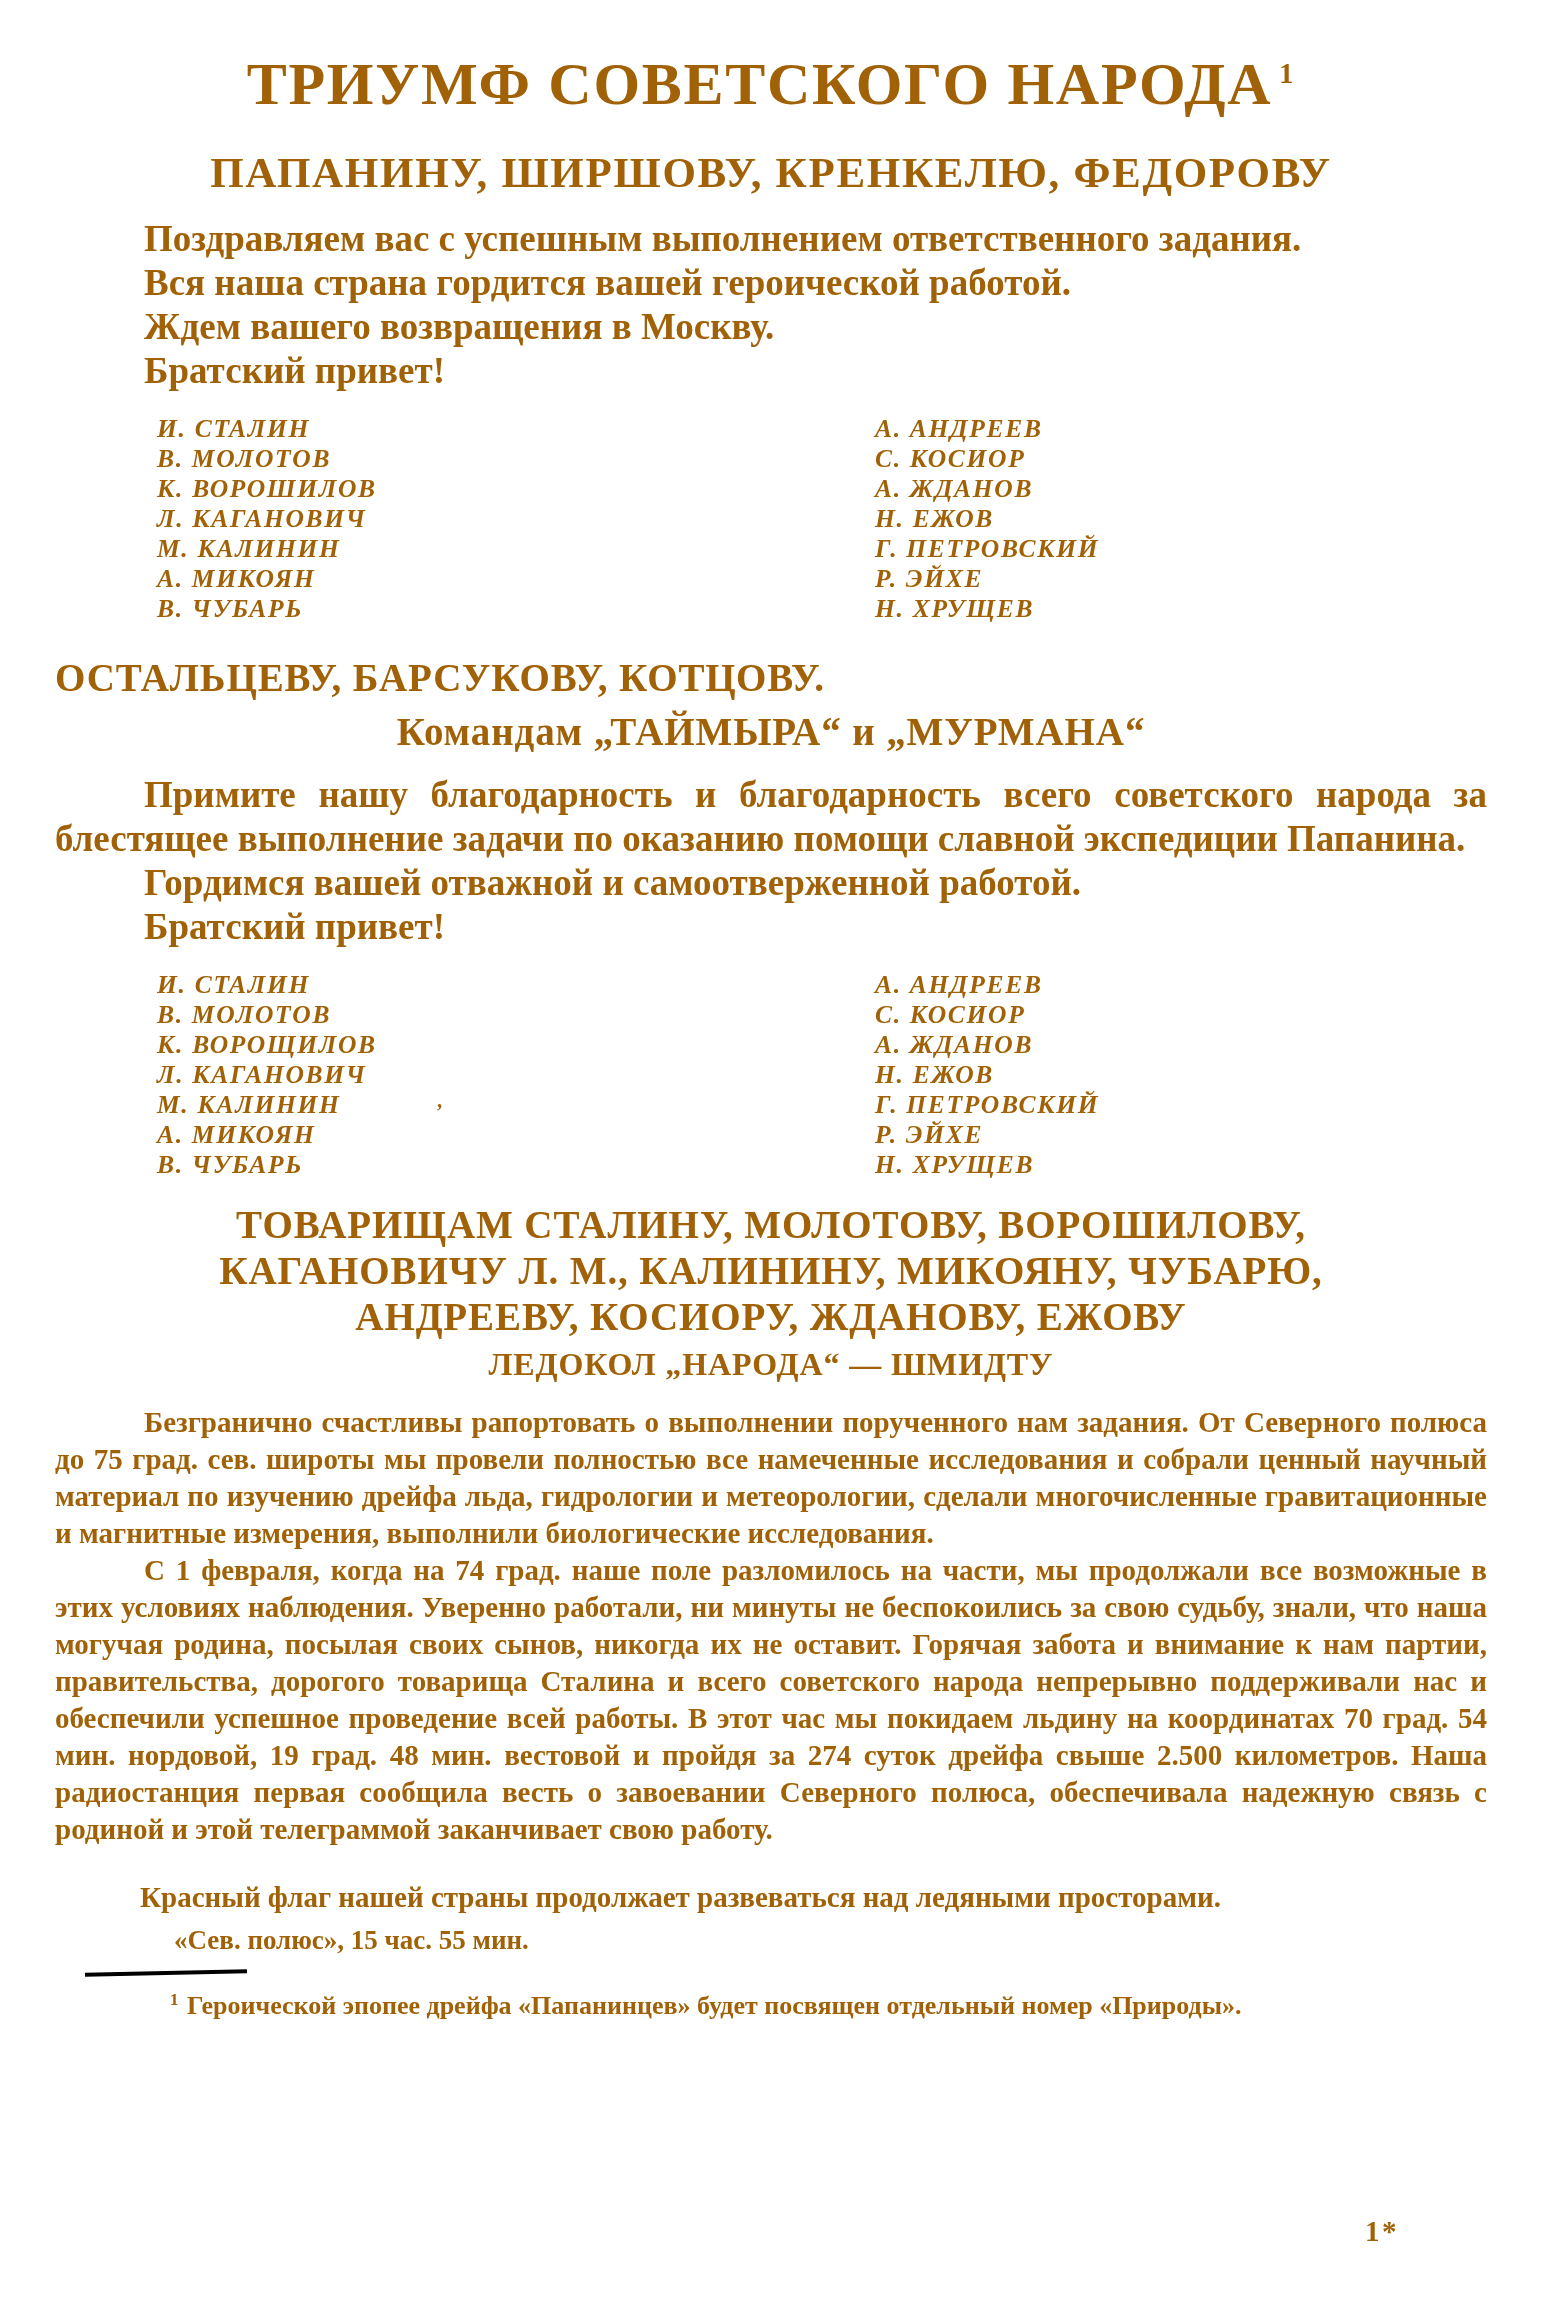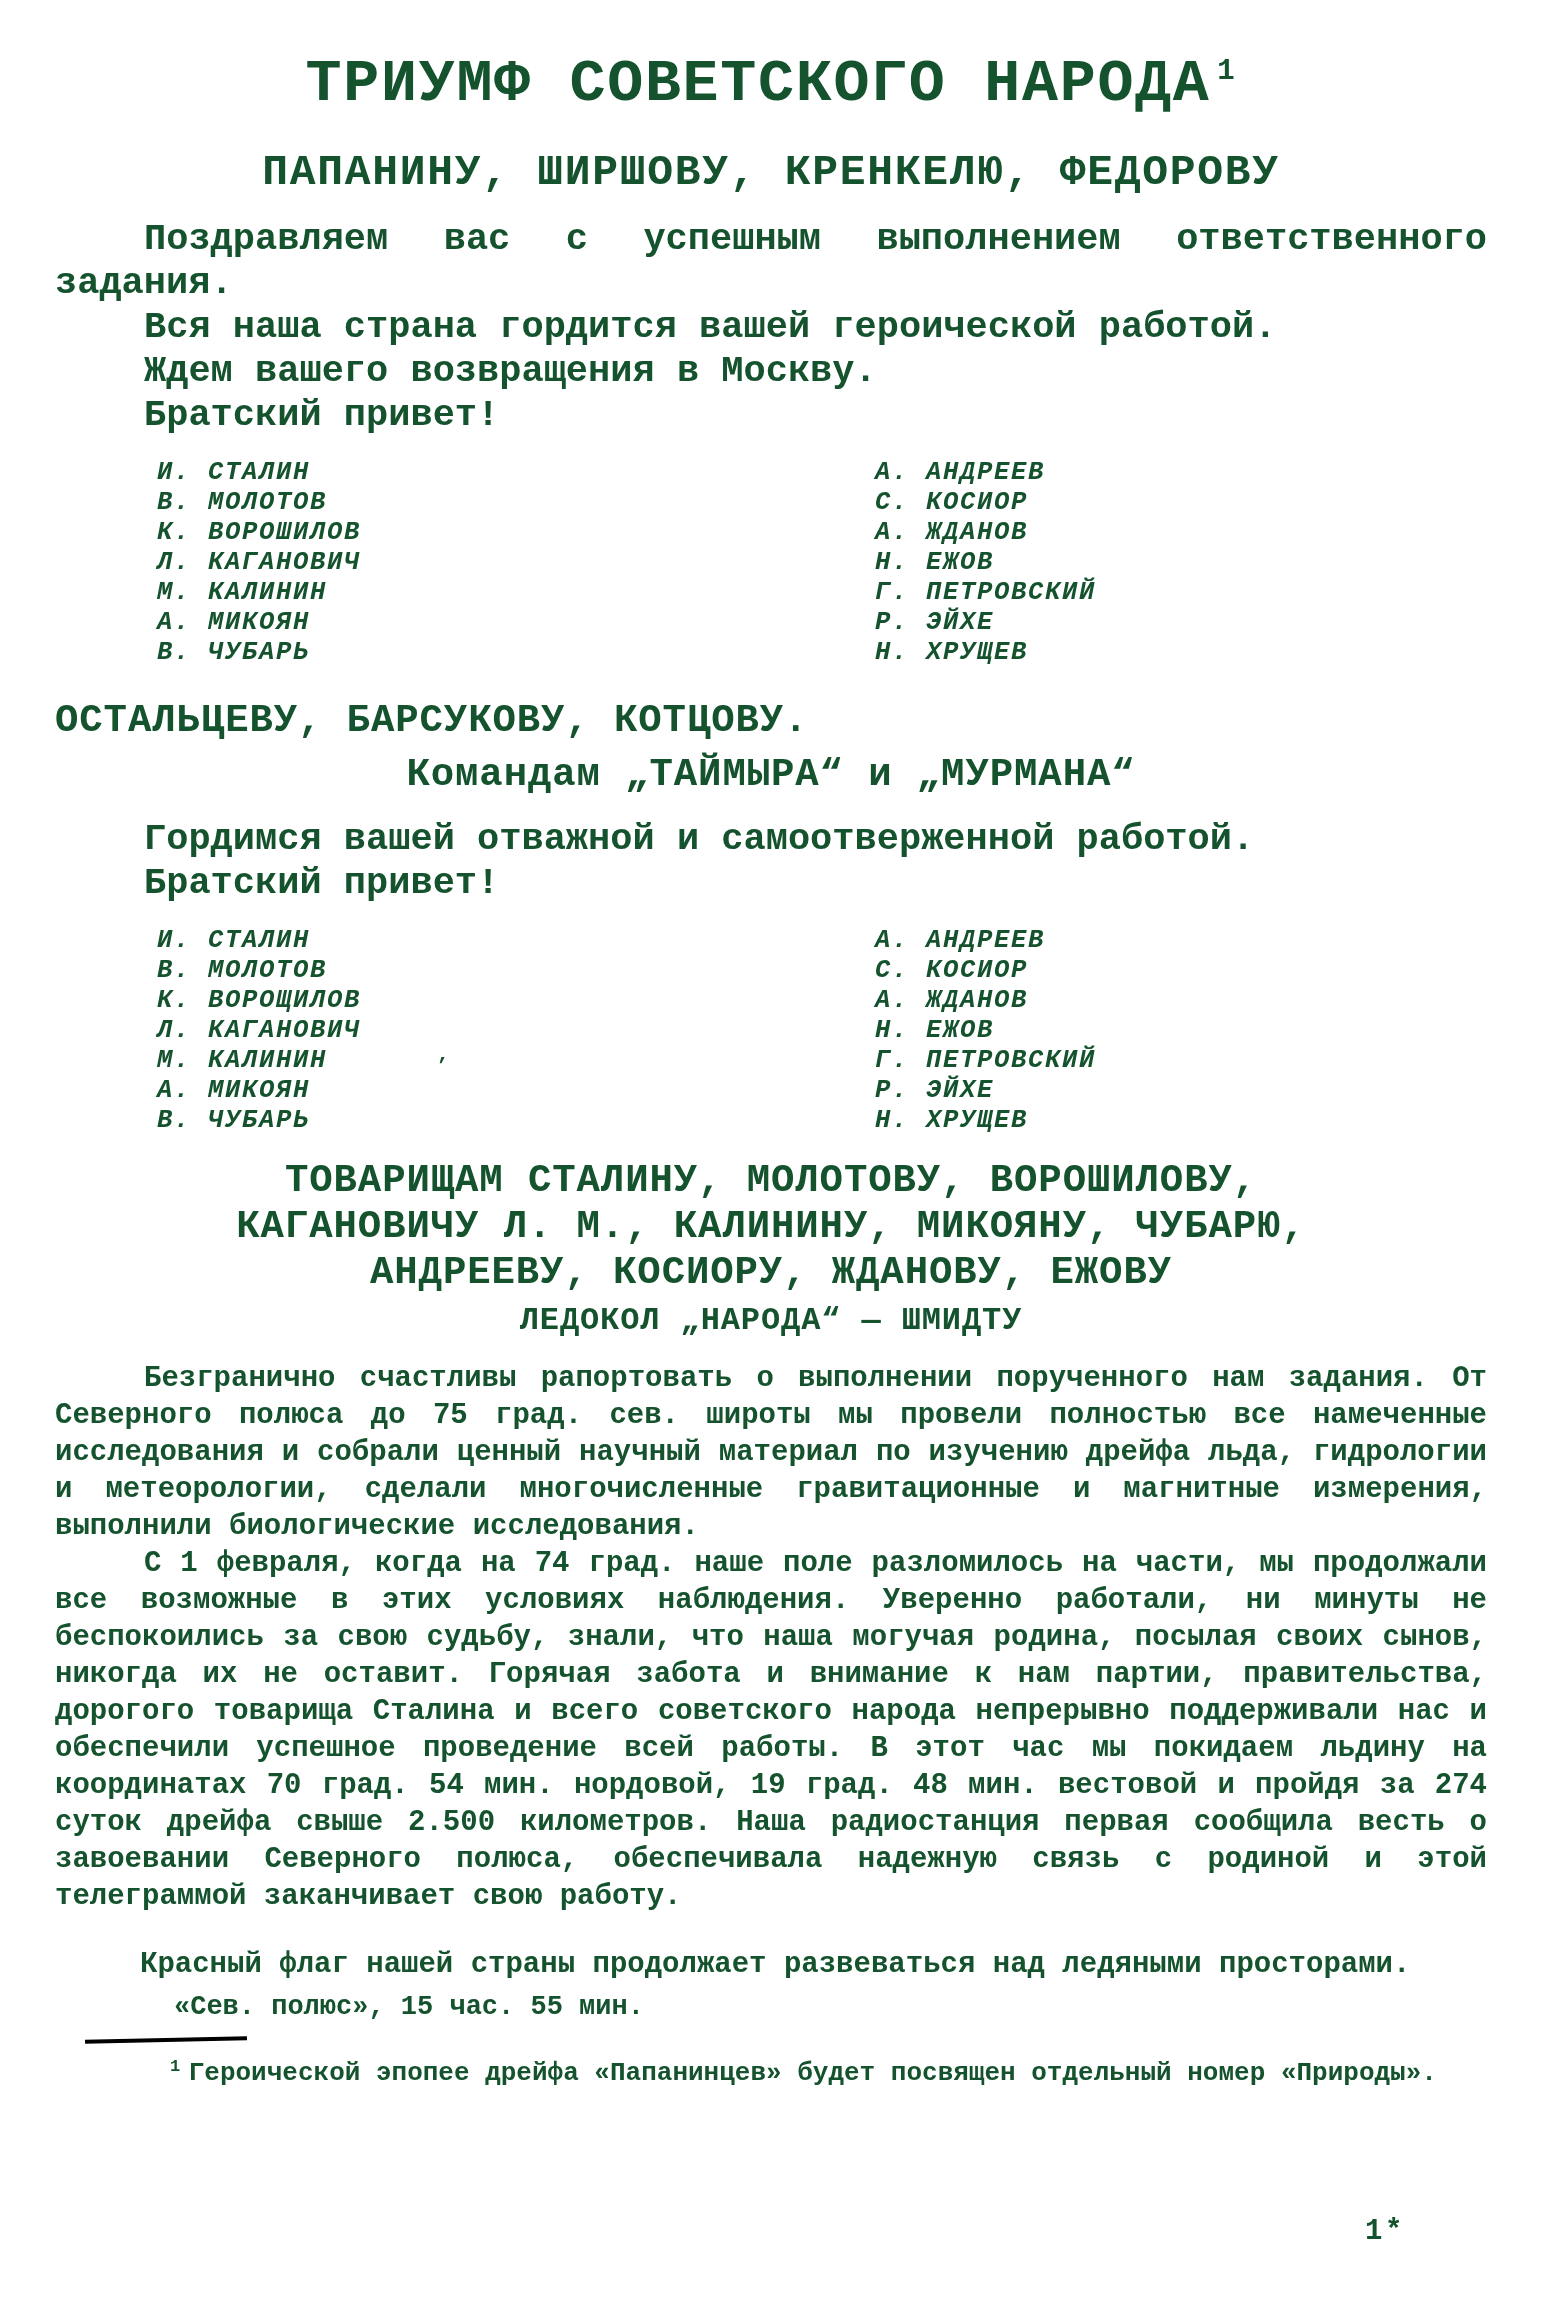--- a/index.html
+++ b/index.html
@@ -1,22 +1,22 @@
 <!DOCTYPE html>
 <html lang="ru" style="font-size:13.6px"><head>
 <meta charset="utf-8">
 <style>
   html,body { margin:0; padding:0; background:#e8e8e8; }
   .page {
     position:relative;
     width:1568px; height:2319px;
     margin:0 auto;
     background:#ffffff;
-    color:#14532d;
-    font-family:Liberation Mono, monospace;
+    color:#a16207;
+    font-family:Liberation Serif, serif;
     font-weight:700;
     box-sizing:border-box;
     padding:38px 81px 0 55px;
     overflow:hidden;
   }
 
   .title { margin:12px 0 0; text-align:center; font-size:60px; line-height:68px; letter-spacing:1.7px; white-space:nowrap; }
   .title .fnref { font-size:29px; vertical-align:super; margin-left:6.8px; line-height:0; }
 
   .subtitle { margin:31px 0 0; text-align:center; font-size:43px; line-height:48px; letter-spacing:1.7px; white-space:nowrap; }
@@ -86,20 +86,21 @@
         <div class="sig">Г. ПЕТРОВСКИЙ</div>
         <div class="sig">Р. ЭЙХЕ</div>
         <div class="sig">Н. ХРУЩЕВ</div>
       </div>
   </div>
 
   <h2 class="h2a">ОСТАЛЬЦЕВУ, БАРСУКОВУ, КОТЦОВУ.</h2>
   <h2 class="h2b">Командам „ТАЙМЫРА“ и „МУРМАНА“</h2>
 
   <div class="t-body">
+      <div class="para">Примите нашу благодарность и благодарность всего советского народа за блестящее выполнение задачи по оказанию помощи славной экспедиции Папанина.</div>
       <div class="para">Гордимся вашей отважной и самоотверженной работой.</div>
       <div class="para">Братский привет!</div>
     </div>
 
   <div class="sigblock">
     <div class="sigcol-left">
         <div class="sig">И. СТАЛИН</div>
         <div class="sig">В. МОЛОТОВ</div>
         <div class="sig">К. ВОРОЩИЛОВ</div>
         <div class="sig">Л. КАГАНОВИЧ</div>

